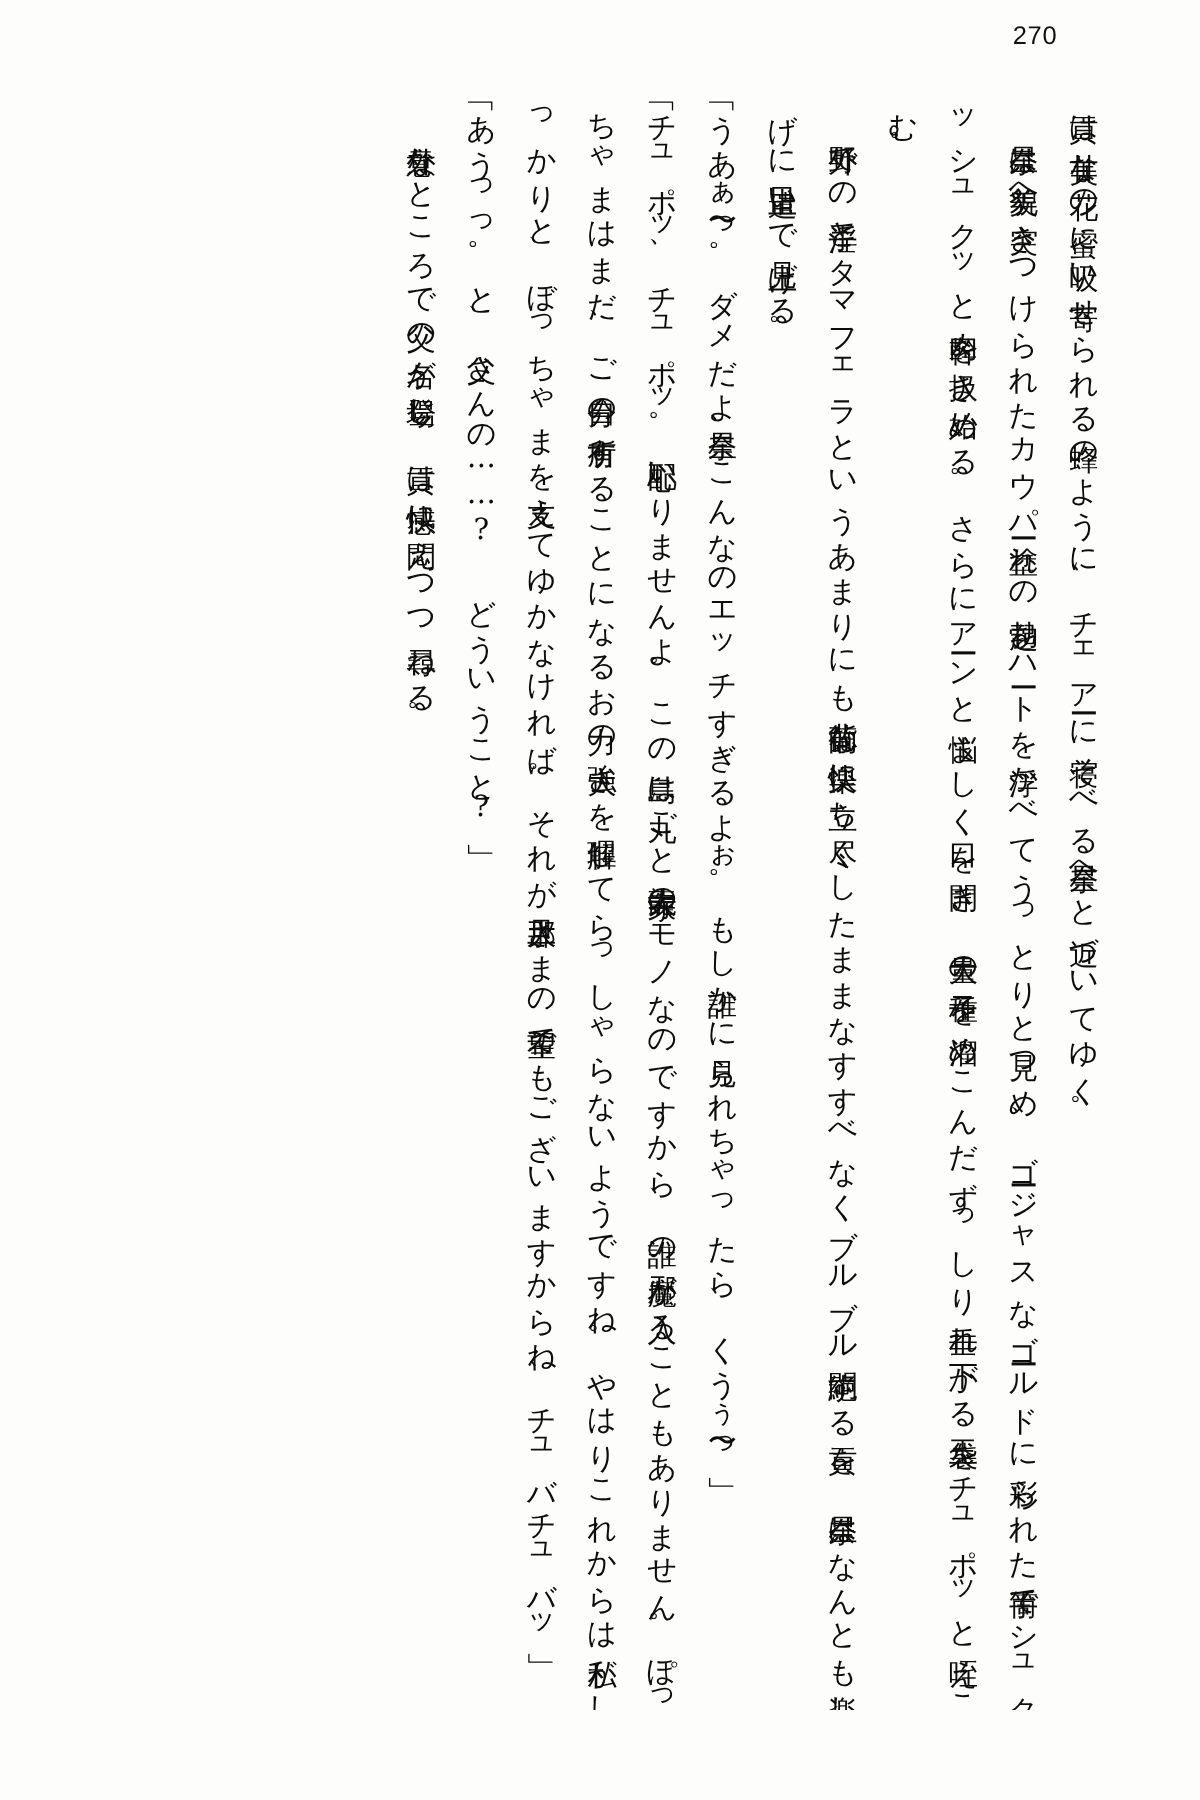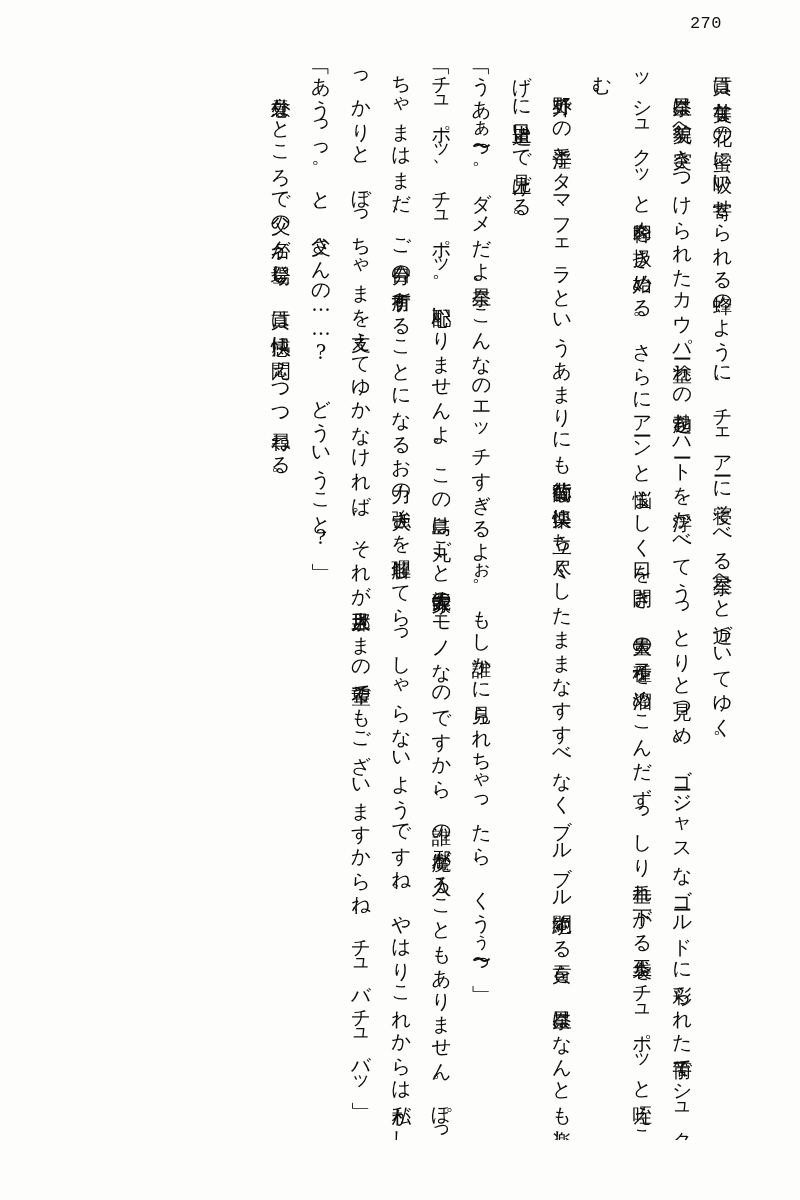--- a/index.html
+++ b/index.html
@@ -17,23 +17,23 @@
   .page {
     position: relative;
     width: 800px;
     height: 1200px;
     background: #fdfdfb;
     box-sizing: border-box;
   }
   .page-number {
     position: absolute;
     top: 14px;
-    right: 78px;
+    right: 95px;
     font-size: 17px;
-    font-family: Liberation Mono, monospace;
+    font-family: Liberation Sans, sans-serif;
     letter-spacing: 0.5px;
     color: #111;
     margin-left: 28px;
   }
   
   .text-block {
     position: absolute;
     top: 62px;
     right: 58px;
     left: 56px;

